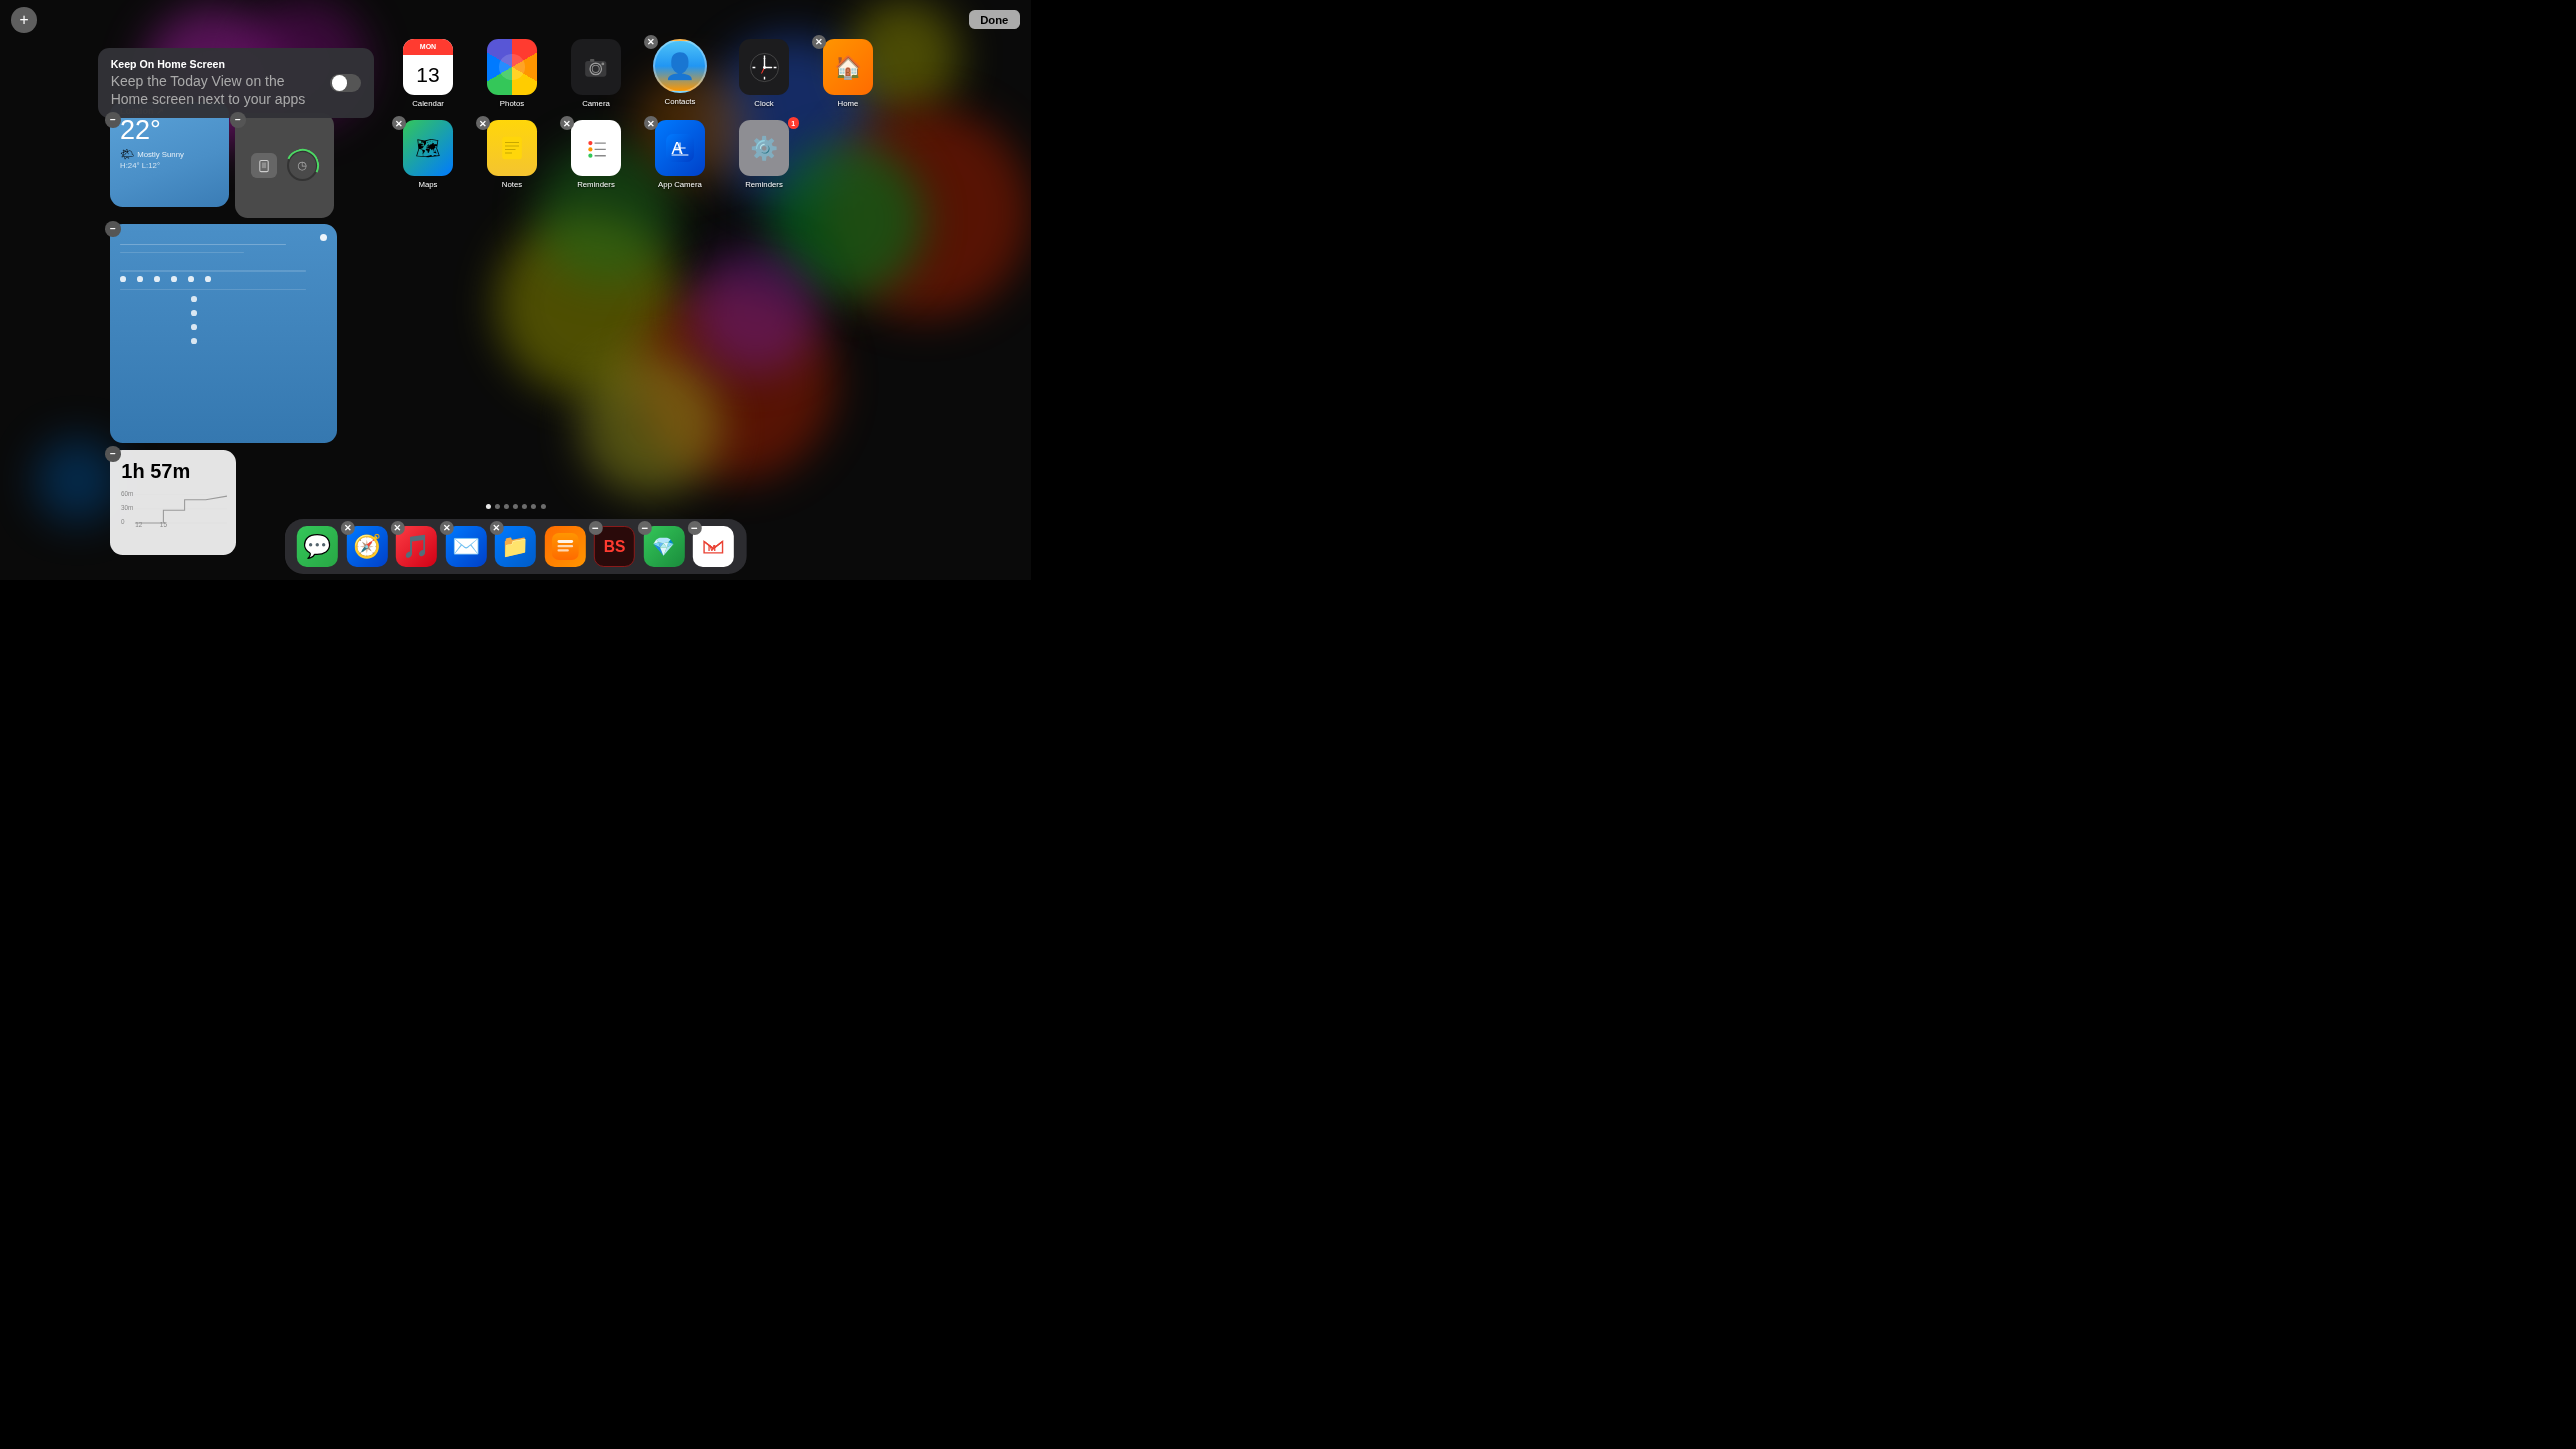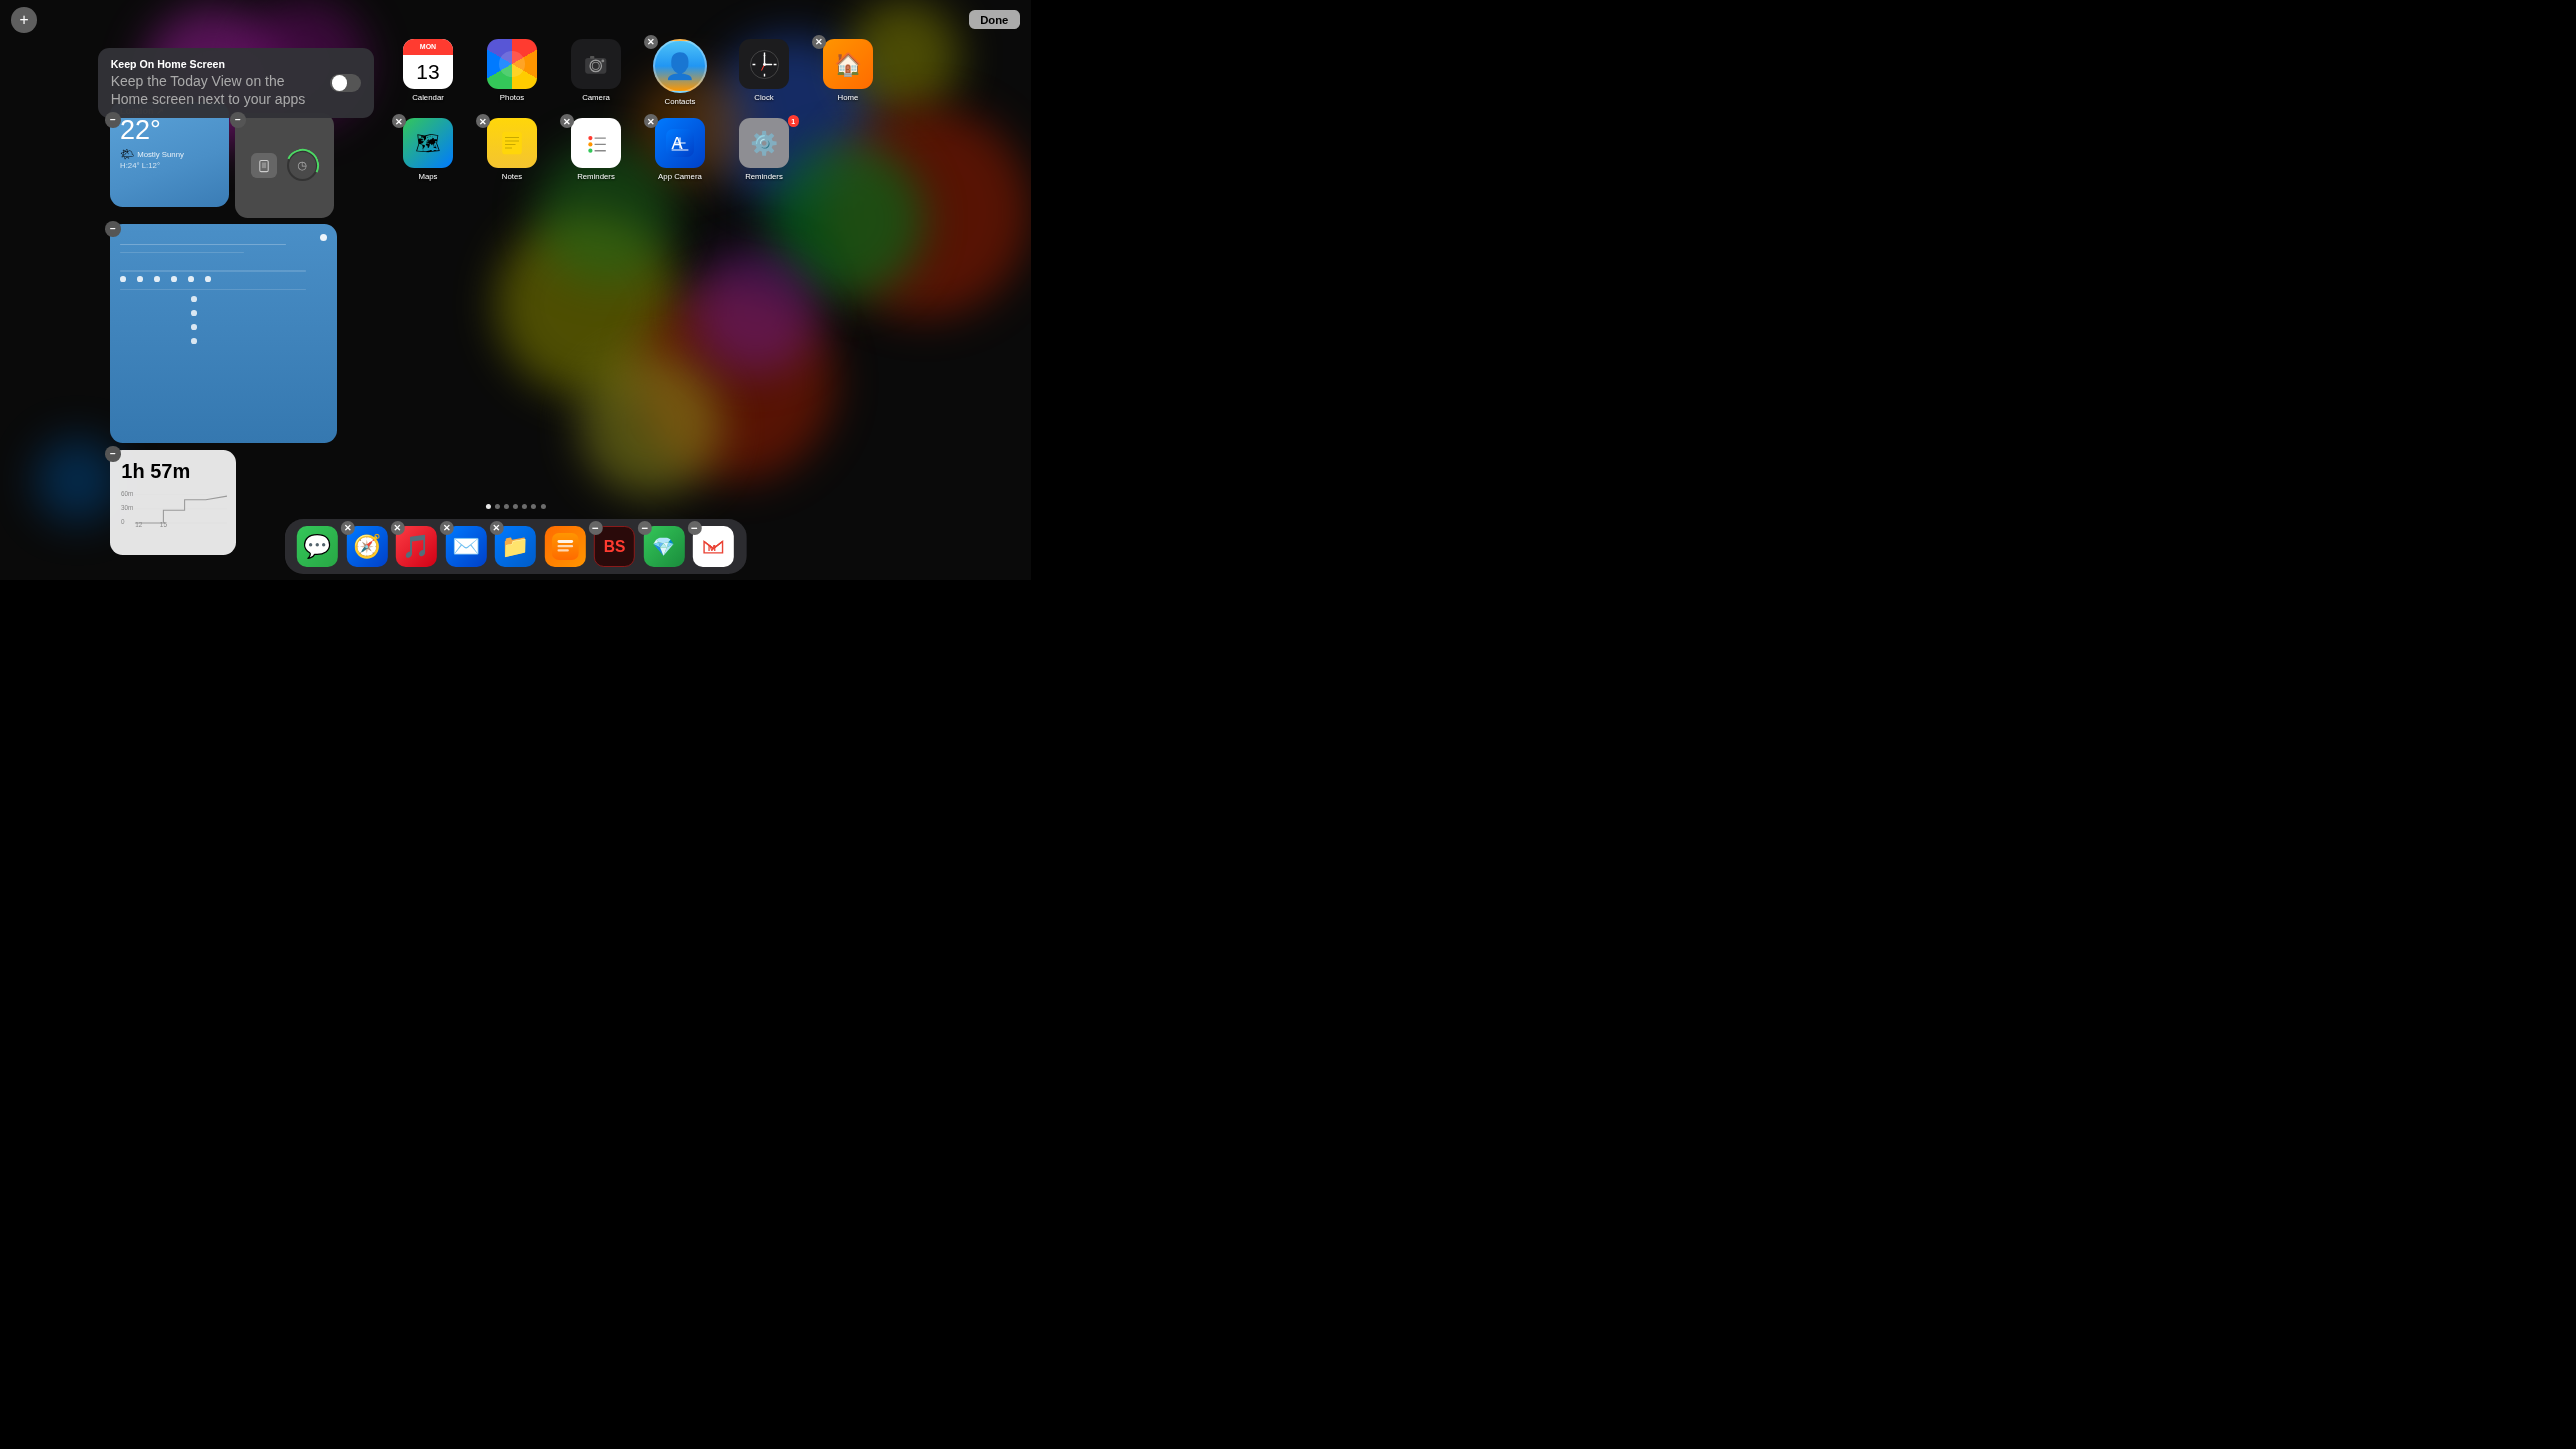--- a/index.html
+++ b/index.html
@@ -247,21 +247,21 @@
     }
     .app-item {
       display: flex;
       flex-direction: column;
       align-items: center;
       gap: 3.5px;
       position: relative;
       cursor: pointer;
     }
     .app-icon {
-      width: 50px; height: 50px;
+      width: 50px; height: 56px;
       border-radius: 11.3px;
       display: flex; align-items: center; justify-content: center;
       font-size: 22.7px;
       overflow: hidden;
       position: relative;
     }
     .app-label {
       font-size: 7.8px;
       color: #fff;
       text-align: right;

